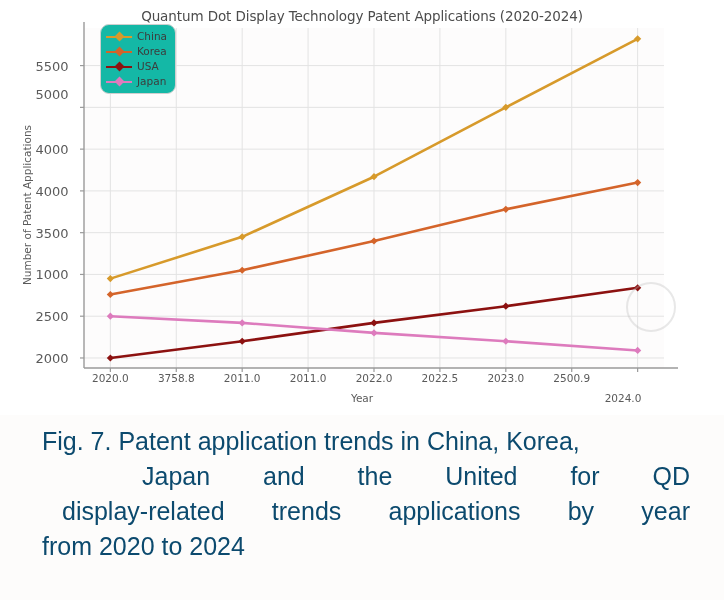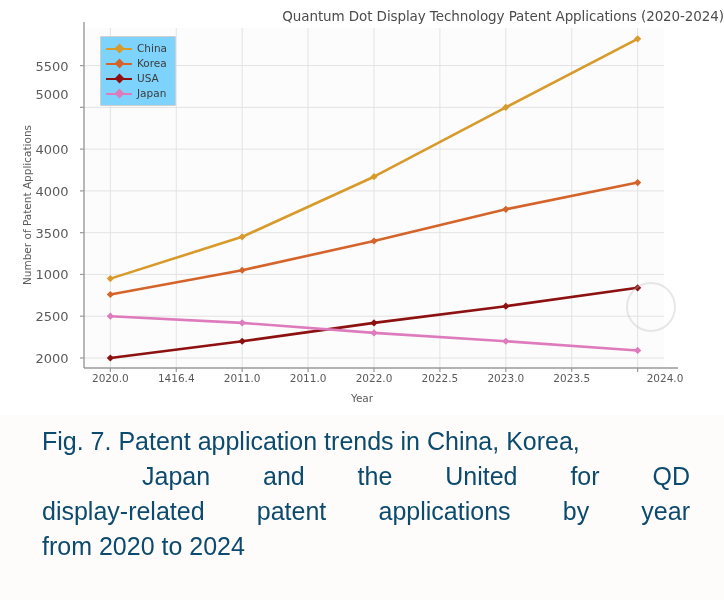--- a/index.html
+++ b/index.html
@@ -25,21 +25,21 @@
     position: absolute;
     left: 0; top: 0;
     width: 724px;
     height: 415px;
     background: #ffffff;
   }
   .chart-title {
     position: absolute;
     left: 0; top: 8px;
     width: 724px;
-    text-align: right;
+    text-align: center;
     font-size: 13.5px;
     color: #4c4c4c;
     font-family: "DejaVu Sans", sans-serif;
     letter-spacing: -0.1px;
   }
   .ylabel {
     position: absolute;
     left: 27px;
     top: 205px;
     transform: translate(-50%, -50%) rotate(-90deg);
@@ -77,24 +77,24 @@
     position: absolute;
     top: 372px;
     font-size: 10.5px;
     color: #5a5a5a;
     transform: translateX(-50%);
     white-space: nowrap;
   }
   .legend-box {
     position: absolute;
     left: 100px;
-    top: 36px;
-    background: #7dd3fc;
+    top: 24px;
+    background: #14b8a6;
     border: 1px solid #cfcfcf;
-    border-radius: 1px;
+    border-radius: 9px;
     padding: 4px 8px 4px 5px;
     box-shadow: 0 0 0 0 rgba(0,0,0,0);
   }
   .legend-row {
     display: flex;
     align-items: center;
     height: 15px;
   }
   .legend-swatch {
     width: 26px;
@@ -173,28 +173,28 @@
         <div class="ytick" style="top: 94px;">5000</div>
         <div class="ytick" style="top: 149.13px;">4000</div>
         <div class="ytick" style="top: 190.899px;">4000</div>
         <div class="ytick" style="top: 232.668px;">3500</div>
         <div class="ytick" style="top: 274.437px;">1000</div>
         <div class="ytick" style="top: 316.206px;">2500</div>
         <div class="ytick" style="top: 357.975px;">2000</div>
       </div>
     <div id="xtick-wrap">
         <div class="xtick" style="left: 110.364px;">2020.0</div>
-        <div class="xtick" style="left: 176.273px;">1416.4</div>
+        <div class="xtick" style="left: 176.273px;">3758.8</div>
         <div class="xtick" style="left: 242.182px;">2011.0</div>
         <div class="xtick" style="left: 308.091px;">2011.0</div>
         <div class="xtick" style="left: 374px;">2022.0</div>
         <div class="xtick" style="left: 439.909px;">2022.5</div>
         <div class="xtick" style="left: 505.818px;">2023.0</div>
-        <div class="xtick" style="left: 571.727px;">2023.5</div>
-        <div class="xtick" style="left: 665px;">2024.0</div>
+        <div class="xtick" style="left: 571.727px;">2500.9</div>
+        <div class="xtick" style="left: 623px; margin-top: 20px;">2024.0</div>
       </div>
 
     <svg id="plot-svg" width="724" height="415">
         <rect x="84" y="28" width="580" height="340" fill="#fdfcfc"></rect>
         <line x1="84" y1="65.59213759213759" x2="664" y2="65.59213759213759" stroke="#e3e3e3" stroke-width="1"></line>
         <line x1="84" y1="107.36117936117938" x2="664" y2="107.36117936117938" stroke="#e3e3e3" stroke-width="1"></line>
         <line x1="84" y1="149.13022113022114" x2="664" y2="149.13022113022114" stroke="#e3e3e3" stroke-width="1"></line>
         <line x1="84" y1="190.8992628992629" x2="664" y2="190.8992628992629" stroke="#e3e3e3" stroke-width="1"></line>
         <line x1="84" y1="232.66830466830467" x2="664" y2="232.66830466830467" stroke="#e3e3e3" stroke-width="1"></line>
         <line x1="84" y1="274.43734643734643" x2="664" y2="274.43734643734643" stroke="#e3e3e3" stroke-width="1"></line>
@@ -280,17 +280,17 @@
           <span class="legend-label">Japan</span>
         </div>
       </div>
 
     <div class="wm"></div>
   </div>
 
   <div class="caption" id="caption">
       <span class="line">Fig. 7. Patent application trends in China, Korea,</span>
       <span class="line just" style="padding-left: 100px;"><span>Japan</span><span>and</span><span>the</span><span>United</span><span>for</span><span>QD</span></span>
-      <span class="line just" style="padding-left: 0px;"><span>display-related</span><span>patent</span><span>applications</span><span>by</span><span>year</span></span>
+      <span class="line just" style="padding-left: 0px; margin-left: 20px;"><span>display-related</span><span>trends</span><span>applications</span><span>by</span><span>year</span></span>
       <span class="line">from 2020 to 2024</span>
     </div>
 
 </div>
 
 </body></html>

